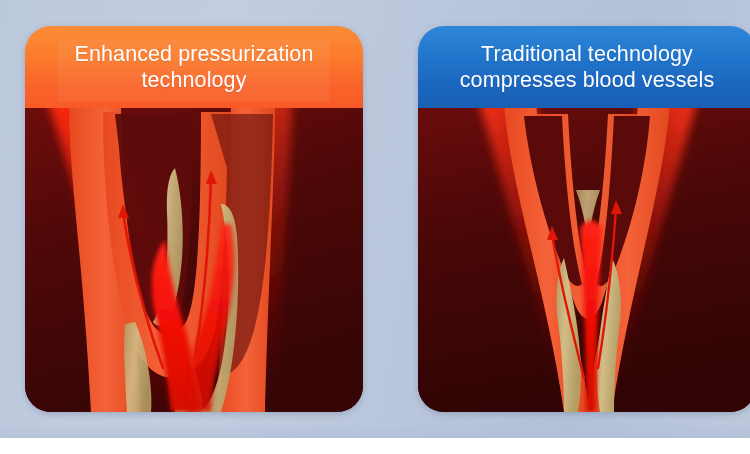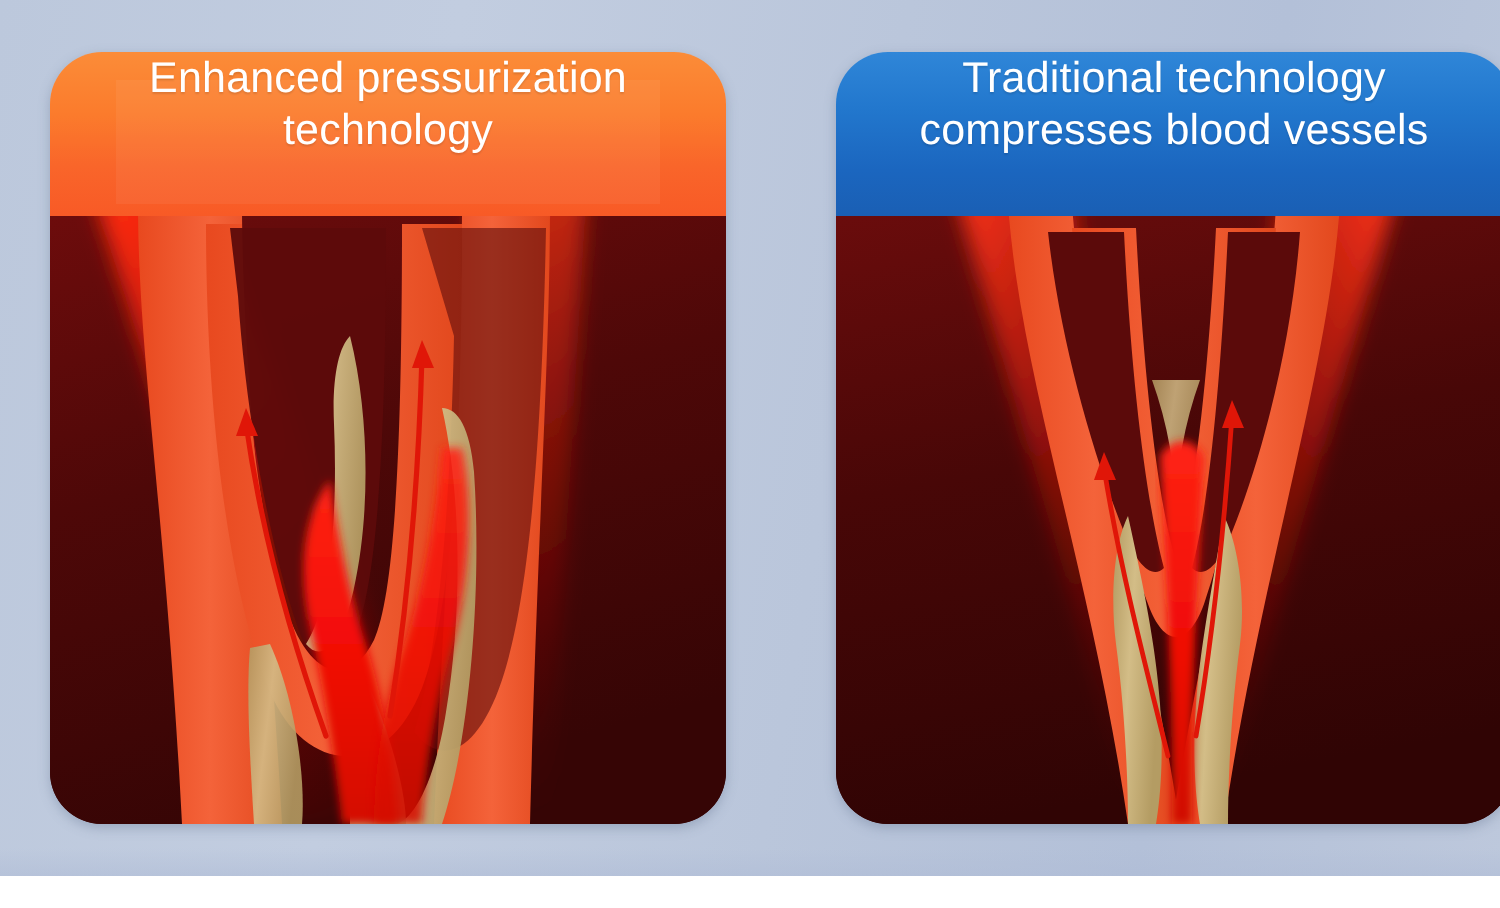--- a/index.html
+++ b/index.html
@@ -42,20 +42,21 @@
     overflow:hidden;
     box-shadow:0 2px 6px rgba(90,105,135,0.35);
   }
   .panel.left  { left:25px; }
   .panel.right { left:418px; }
 
   .panel-header {
     position:relative;
     height:82px;
     display:flex;
+    align-items:center;
     justify-content:center;
     text-align:center;
     padding:0 14px;
   }
   .panel.left .panel-header {
     background:linear-gradient(180deg,#fb8c38 0%, #fb7b2c 38%, #f9652a 70%, #f85a26 100%);
   }
   .panel.right .panel-header {
     background:linear-gradient(180deg,#2f86d8 0%, #2277cd 35%, #1b66bf 72%, #1a5fb4 100%);
   }

